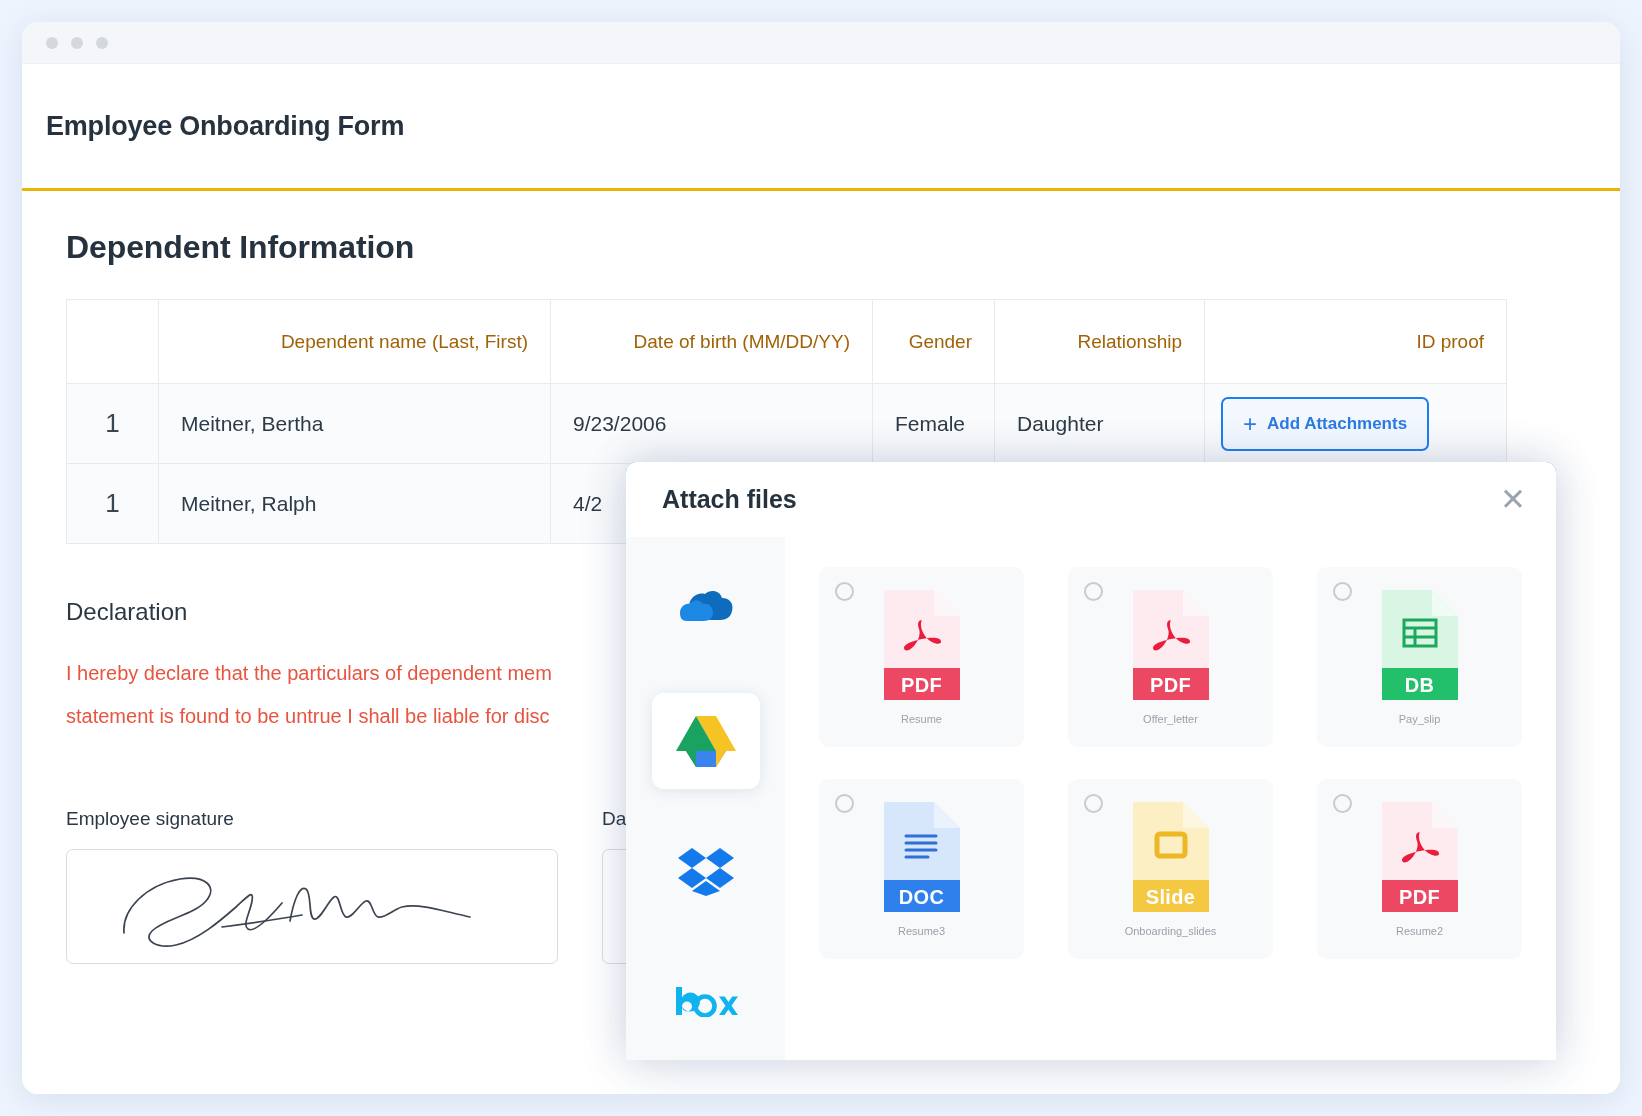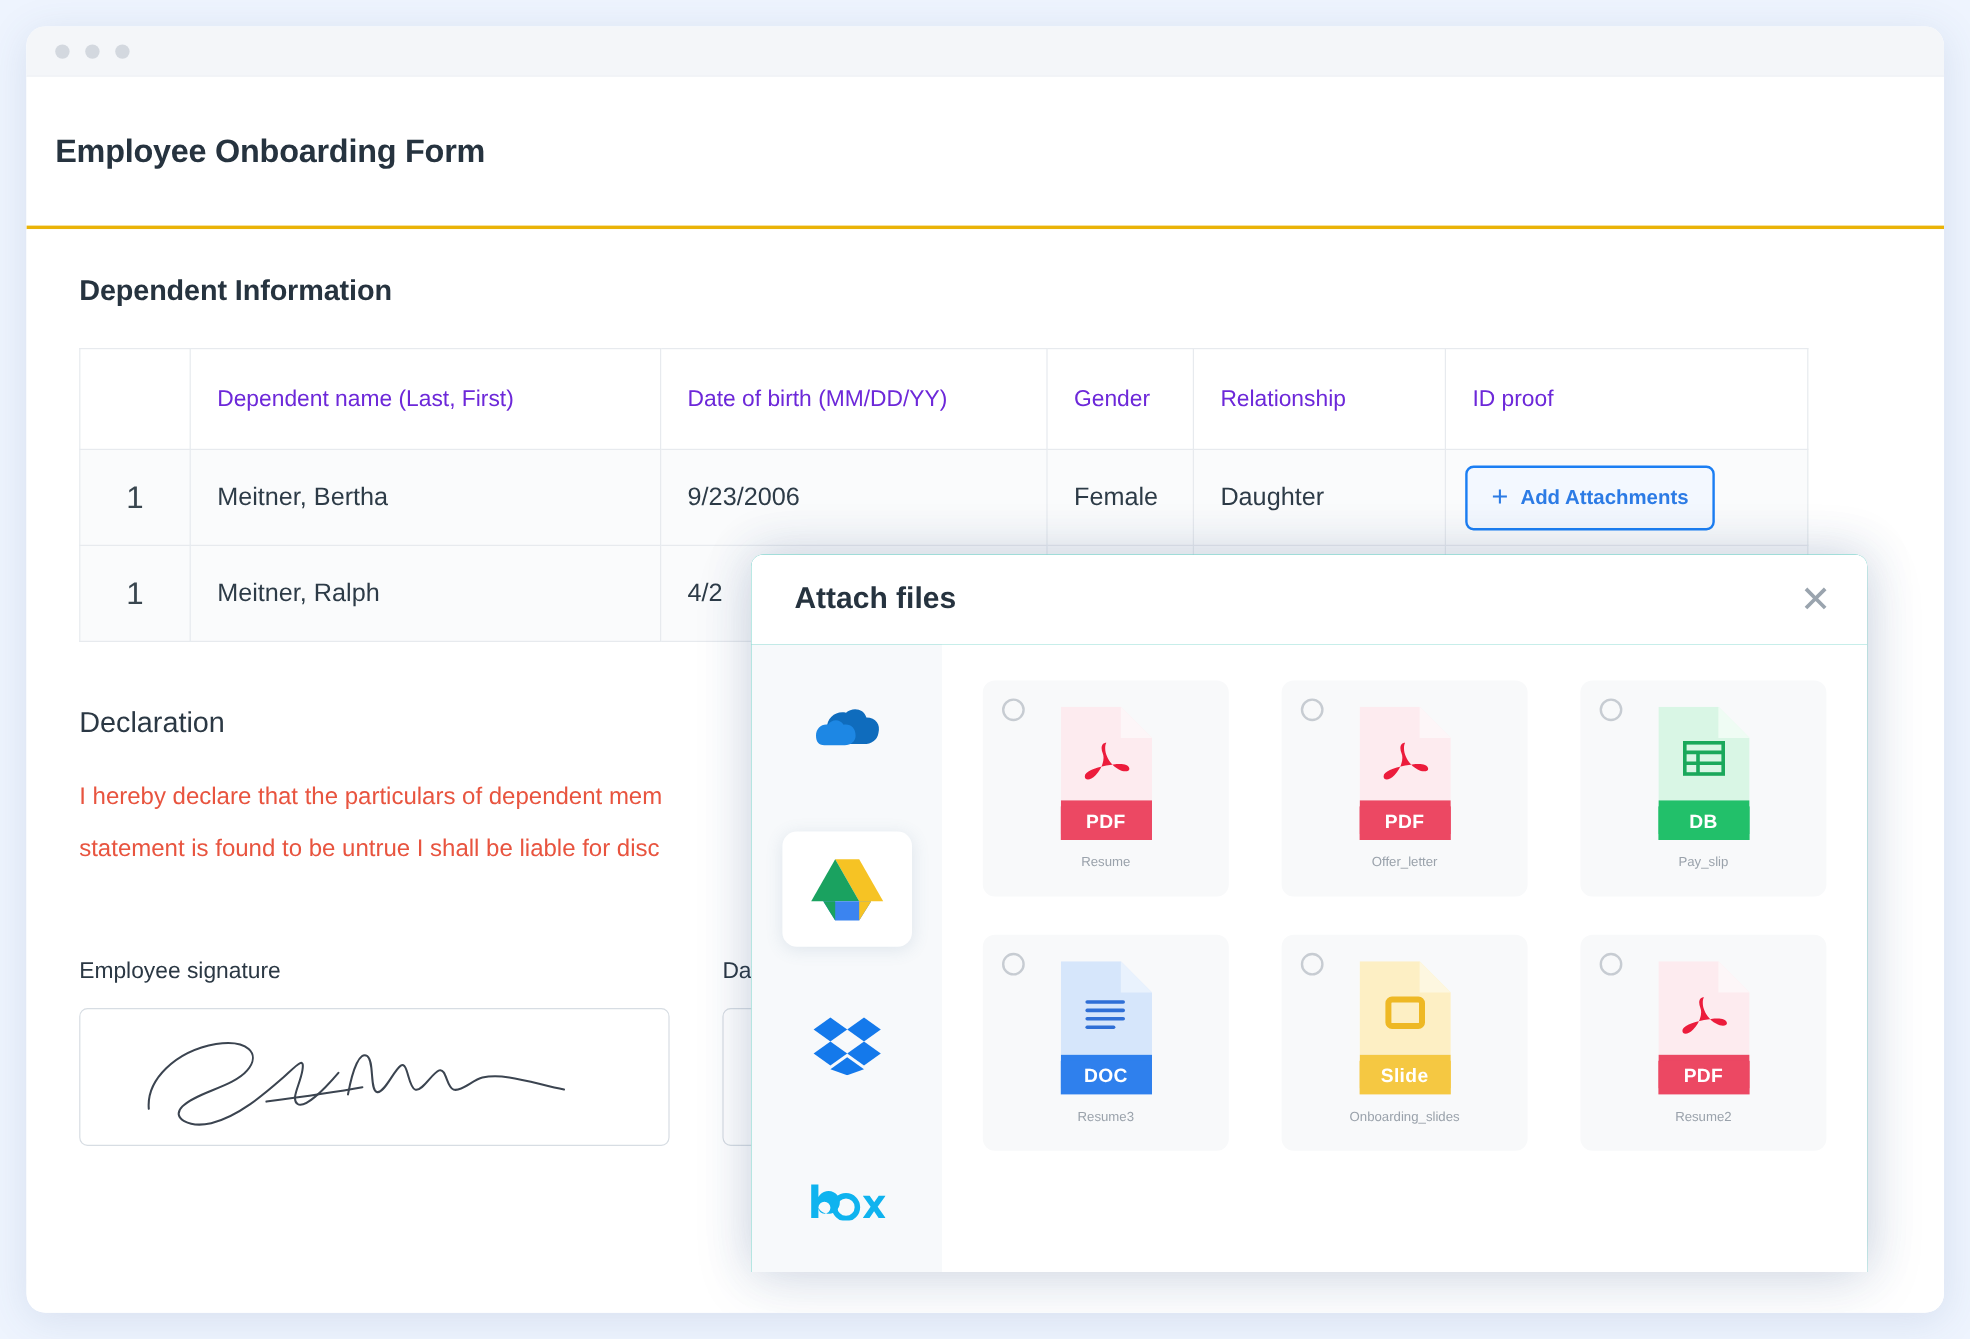--- a/index.html
+++ b/index.html
@@ -50,21 +50,21 @@
   }
 
   
   .form-body {
     position: relative;
     background: #ffffff;
     height: 903px;
     padding: 38px 44px 0 44px;
   }
   .section-title {
-    font-size: 24px; font-weight: bold;
+    font-size: 32px; font-weight: bold;
     color: #26333f;
     margin-bottom: 33px;
     letter-spacing: -0.1px;
   }
 
   
   .dep-table {
     width: 1440px;
     border-collapse: collapse;
     table-layout: fixed;
@@ -73,21 +73,22 @@
     border: 1px solid #e7eaee;
     text-align: left;
     color: #2d3b47;
     font-weight: normal;
   }
   .dep-table th {
     height: 84px;
     font-size: 19px;
     padding: 0 22px;
     background: #ffffff;
-    color: #6d28d9;
+    color: #a16207;
+    text-align: right;
   }
   .dep-table td {
     height: 80px;
     font-size: 21px;
     padding: 0 22px;
     background: #fafbfc;
   }
   .col-idx { width: 92px; }
   .col-name { width: 392px; }
   .col-dob  { width: 322px; }
@@ -212,21 +213,21 @@
     position: absolute; left: 16px; top: 15px;
     width: 19px; height: 19px;
     border: 2px solid #c7ccd2;
     border-radius: 50%;
     background: transparent;
   }
   .file-icon { width: 76px; position: relative; }
   .fi-band {
     height: 28px;
     display: flex; align-items: center; justify-content: center;
-    color: #ffffff; font-size: 16px; font-weight: bold;
+    color: #ffffff; font-size: 20px; font-weight: bold;
     letter-spacing: 0.3px;
   }
   .file-name {
     margin-top: 13px;
     font-size: 11px;
     color: #9aa2ab;
     text-align: center;
   }
 </style>
 </head>

